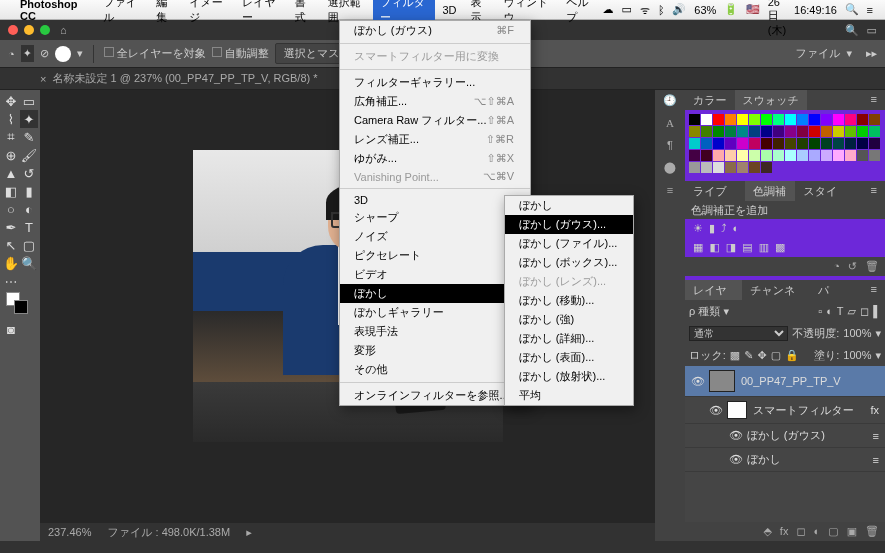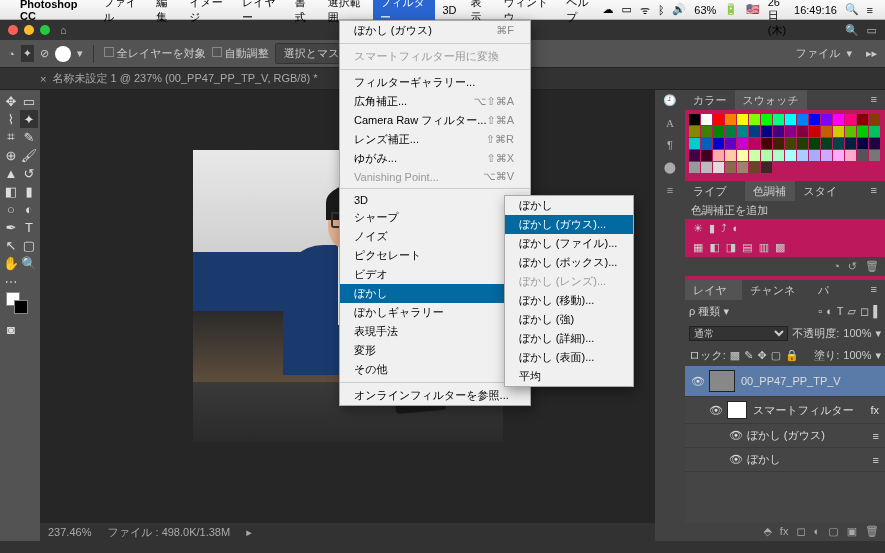--- a/index.html
+++ b/index.html
@@ -39,37 +39,37 @@
 .hair{width:54px;height:35px;background:#1a1a1a;border-radius:50% 50% 0 0;position:absolute;top:-5px;left:53px}
 .glasses{position:absolute;top:22px;left:58px;width:44px;height:12px;border-top:2px solid #333}
 .glasses::before,.glasses::after{content:"";position:absolute;width:16px;height:12px;border:2px solid #333;border-radius:3px;top:-2px}
 .glasses::before{left:0}.glasses::after{right:0}
 .suit{width:140px;height:130px;background:#1a3a6e;position:absolute;top:55px;left:10px;border-radius:40px 40px 0 0}
 .shirt{width:30px;height:80px;background:#fff;position:absolute;top:55px;left:65px}
 .tie{width:10px;height:70px;background:#1a2a5e;position:absolute;top:60px;left:75px}
 .desk{position:absolute;bottom:0;left:0;right:0;height:60px;background:linear-gradient(#3a3a3a,#2a2a2a)}
 .phone{position:absolute;bottom:30px;right:60px;width:50px;height:70px;background:#1a1a1a;transform:rotate(-5deg);border-radius:4px}
 .statusbar{position:absolute;bottom:0;left:0;right:0;height:18px;background:#323232;color:#aaa;font-size:10px;display:flex;align-items:center;padding:0 8px;gap:16px}
-.panels{width:200px;background:#be185d;display:flex;flex-direction:column}
+.panels{width:200px;background:#6d28d9;display:flex;flex-direction:column}
 .ptabs{display:flex;background:#424242;height:20px;font-size:10px;color:#ccc}
 .ptabs div{padding:3px 8px}
 .ptabs .act{background:#535353}
 .swatches{padding:4px;display:flex;flex-wrap:wrap;gap:1px}
 .sw{width:11px;height:11px}
 .ph{height:18px;display:flex;align-items:center;justify-content:space-between;padding:0 6px;color:#ccc;font-size:10px;background:#424242}
 .layers{flex:1;background:#454545}
 .lrow{display:flex;align-items:center;padding:4px 6px;gap:6px;color:#ddd;font-size:10px;border-bottom:1px solid #3a3a3a}
 .lrow.sel{background:#5a7aa8}
 .eye{width:12px}
 .thumb{width:26px;height:22px;background:#888;border:1px solid #222}
 .lctrl{height:22px;background:#424242;display:flex;align-items:center;padding:0 4px;gap:4px;font-size:10px;color:#ccc}
 .lctrl select{background:#333;color:#ccc;border:1px solid #222;font-size:10px;flex:1}
 .dropdown{position:absolute;background:#f0f0f0;border:1px solid #aaa;box-shadow:2px 4px 12px rgba(0,0,0,.4);font-size:12px;min-width:165px}
 .dropdown .di{padding:2px 16px 2px 14px;display:flex;justify-content:space-between;align-items:center;cursor:default;white-space:nowrap}
-.dropdown .di:hover,.dropdown .di.hl{background:#0369a1;color:#fff}
+.dropdown .di:hover,.dropdown .di.hl{background:#000000;color:#fff}
 .dropdown .di.dis{color:#999}
 .dropdown .dsep{height:1px;background:#ccc;margin:3px 0}
 .dropdown .arrow{font-size:9px}
 .dropdown .sc{color:#888;font-size:11px}
 #dd1{top:20px;left:339px}
 #dd2{top:195px;left:504px;min-width:100px}
 .iconstrip{width:30px;background:#424242;display:flex;flex-direction:column;align-items:center;padding:4px 0;gap:10px;color:#aaa;font-size:14px}
 .adjrow{display:flex;gap:6px;padding:3px 8px;color:#ccc;font-size:11px}
 .lbot{display:flex;justify-content:flex-end;gap:8px;padding:3px 6px;background:#424242;color:#aaa;font-size:11px}
 </style>
@@ -467,14 +467,15 @@
 <div id="dd2" class="dropdown">
   <div class="di">ぼかし</div>
   <div class="di hl">ぼかし (ガウス)...</div>
   <div class="di">ぼかし (ファイル)...</div>
   <div class="di">ぼかし (ボックス)...</div>
   <div class="di dis">ぼかし (レンズ)...</div>
   <div class="di">ぼかし (移動)...</div>
   <div class="di">ぼかし (強)</div>
   <div class="di">ぼかし (詳細)...</div>
   <div class="di">ぼかし (表面)...</div>
+  <div class="di">ぼかし (放射状)...</div>
   <div class="di">平均</div>
 </div>
 
 </body></html>

